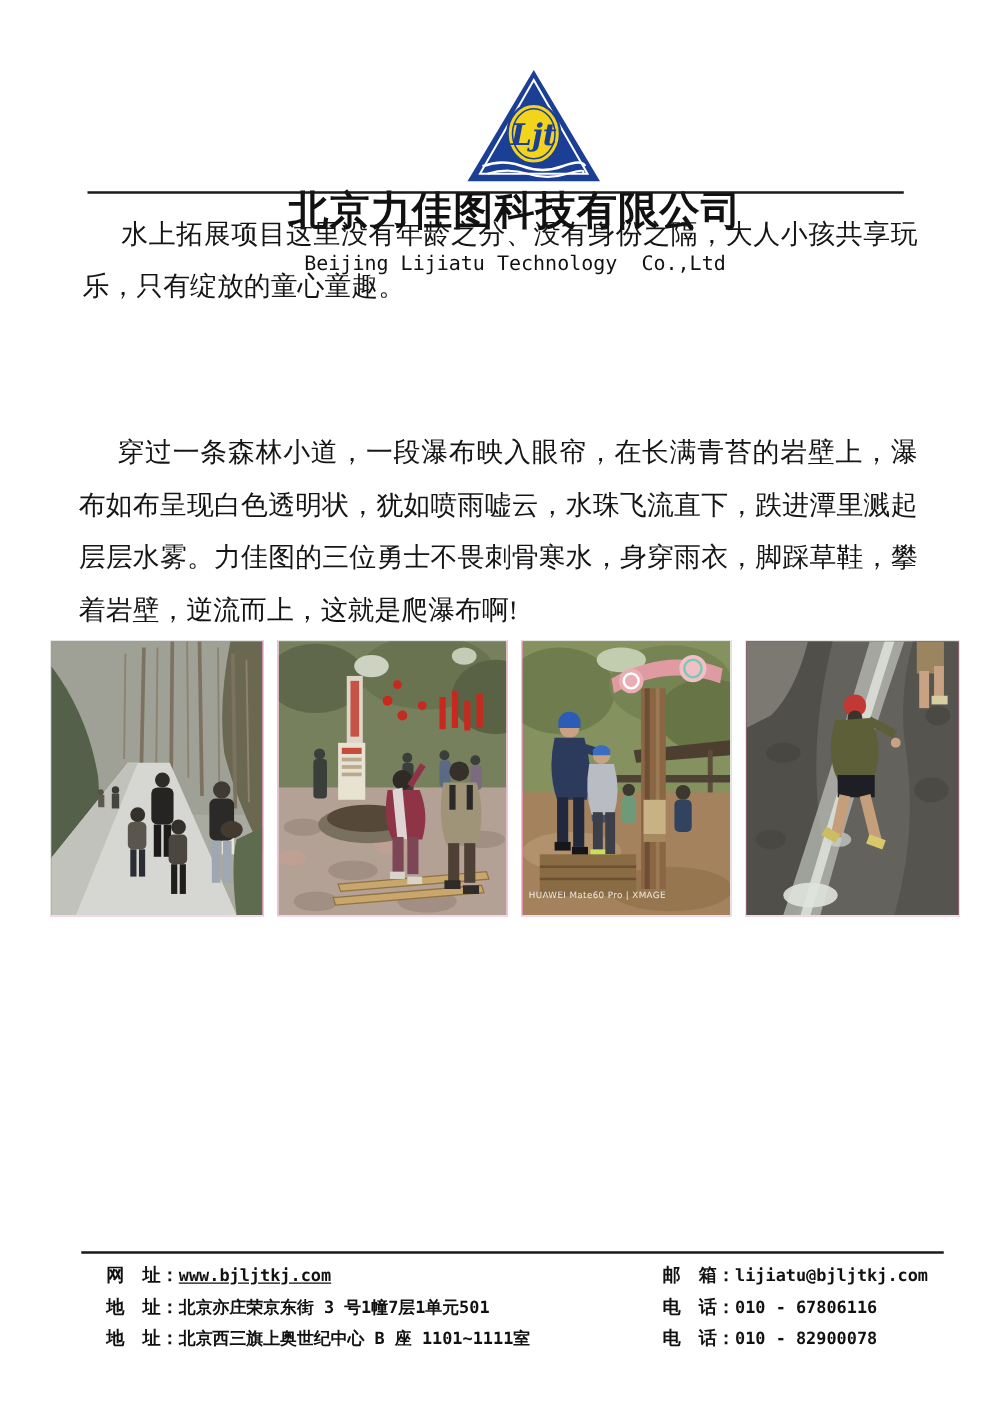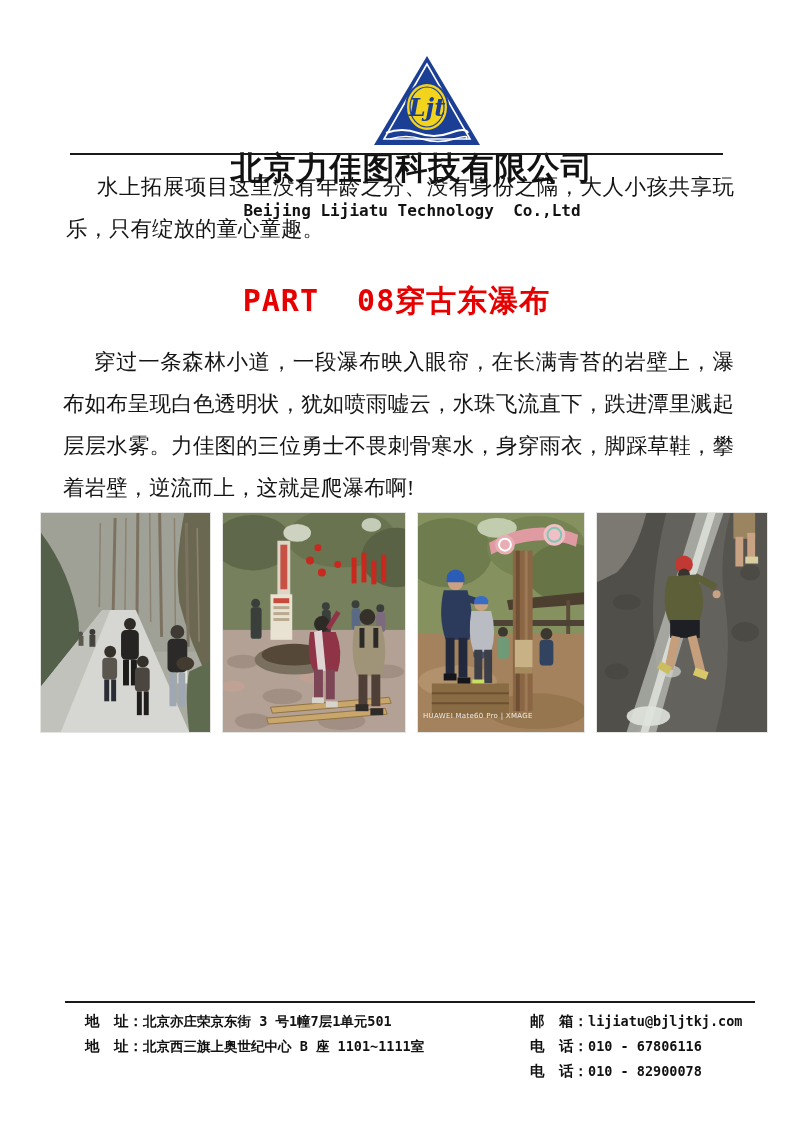--- a/index.html
+++ b/index.html
@@ -29,21 +29,21 @@
     font-size: 32px;
     font-weight: bold;
     letter-spacing: 1px;
     color: #111;
     white-space: nowrap;
   }
   .company-en {
     margin-top: 10px;
     font-family: "DejaVu Sans Mono", "Liberation Mono", monospace;
     font-size: 16px;
-    font-weight: bold;
+    font-weight: normal;
     color: #111;
     white-space: pre;
   }
   .header-rule {
     position: absolute;
     top: 153px; left: 70px;
     width: 653px;
     border-top: 2px solid #1a1a1a;
   }
 
@@ -150,21 +150,20 @@
     </div>
     <div class="titles">
       <div class="company-cn">北京力佳图科技有限公司</div>
       <div class="company-en">Beijing Lijiatu Technology  Co.,Ltd</div>
     </div>
   </div>
   <div class="header-rule"></div>
 
   <p class="para para-intro">水上拓展项目这里没有年龄之分、没有身份之隔，大人小孩共享玩乐，只有绽放的童心童趣。</p>
 
-  <div class="section-title">PART  08穿古东瀑布</div>
 
   <p class="para para-story">穿过一条森林小道，一段瀑布映入眼帘，在长满青苔的岩壁上，瀑布如布呈现白色透明状，犹如喷雨嘘云，水珠飞流直下，跌进潭里溅起层层水雾。力佳图的三位勇士不畏刺骨寒水，身穿雨衣，脚踩草鞋，攀着岩壁，逆流而上，这就是爬瀑布啊!</p>
 
   <div class="photo-row">
 
     <div class="photo p1">
       <svg viewBox="0 0 171 221" preserveAspectRatio="none">
         <rect width="171" height="221" fill="#a9aba1"></rect>
         <rect width="171" height="140" fill="#9fa196"></rect>
         <path d="M0,20 Q30,60 38,110 Q42,160 20,200 L0,221 Z" fill="#55604a"></path>
@@ -367,20 +366,24 @@
         <rect x="62" y="152" width="13" height="8" fill="#cabd62" transform="rotate(30 68 156)"></rect>
       </svg>
     </div>
   </div>
 
 
   <div class="footer-rule"></div>
   <div class="footer">
     <div class="footer-col-left">
       <div class="footer-row">
+        <span class="f-label">网　址：</span>
+        <span class="f-value f-underline">www.bjljtkj.com</span>
+      </div>
+      <div class="footer-row">
         <span class="f-label">地　址：</span>
         <span class="f-value">北京亦庄荣京东街 3 号1幢7层1单元501</span>
       </div>
       <div class="footer-row">
         <span class="f-label">地　址：</span>
         <span class="f-value">北京西三旗上奥世纪中心 B 座 1101~1111室</span>
       </div>
     </div>
     <div class="footer-col-right">
       <div class="footer-row">

